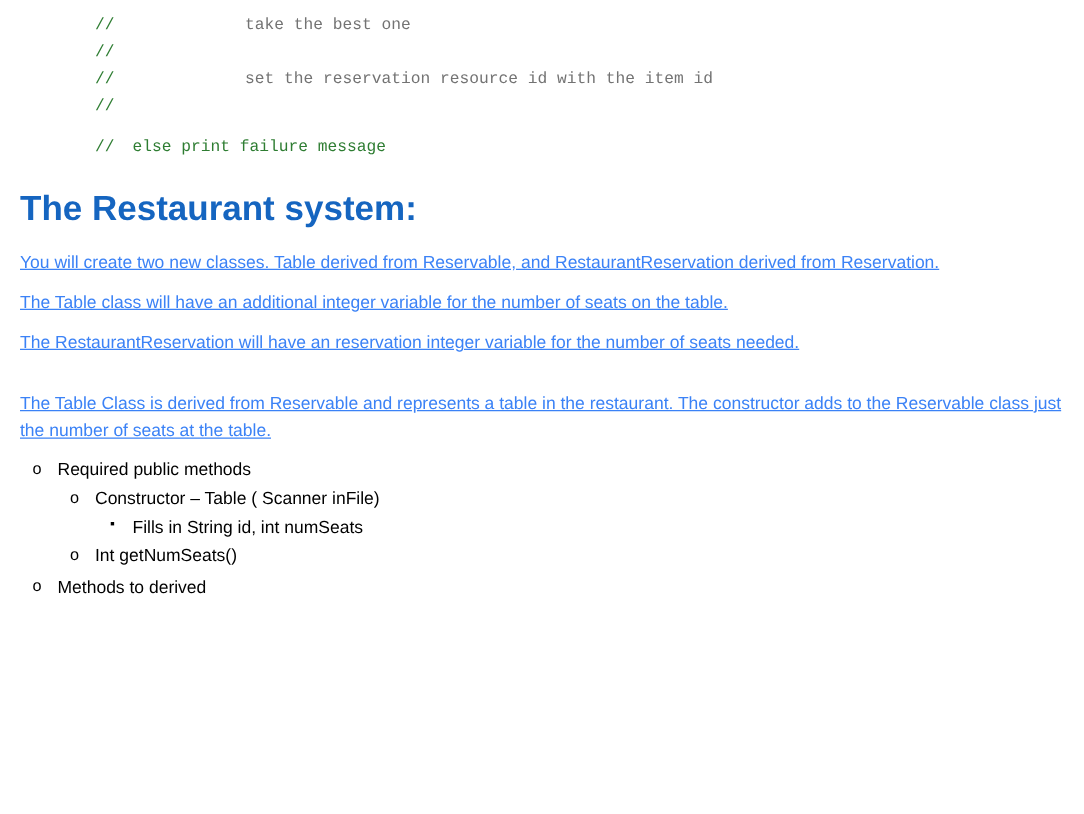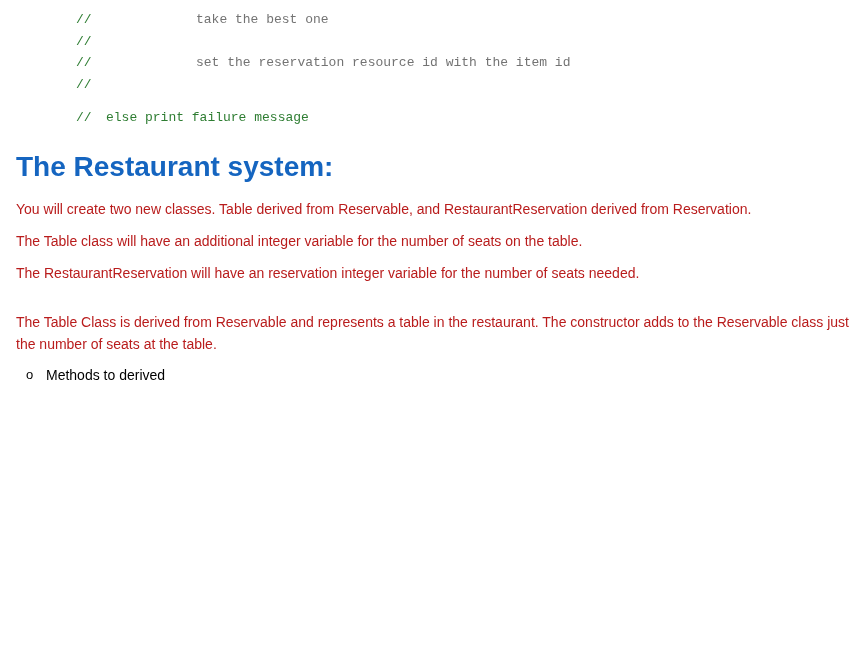--- a/index.html
+++ b/index.html
@@ -49,23 +49,24 @@
     .section-title {
       font-size: 28px;
       color: #1565c0;
       font-weight: bold;
       margin-top: 18px;
       margin-bottom: 10px;
     }
 
     .paragraph {
       font-size: 14px;
-      color: #b91c1c;
+      color: #3b82f6;
       margin-bottom: 10px;
       line-height: 1.6;
+      text-decoration: underline;
     }
 
     .spacer {
       height: 16px;
     }
 
     ul.outer-list {
       list-style: none;
       padding-left: 30px;
       margin-top: 6px;
@@ -152,15 +153,31 @@
 <p class="paragraph">You will create two new classes.  Table derived from Reservable, and RestaurantReservation derived from Reservation.</p>
 <p class="paragraph">The Table class will have an additional integer variable for the number of seats on the table.</p>
 <p class="paragraph">The RestaurantReservation will have an reservation integer variable for the number of seats needed.</p>
 
 <div class="spacer"></div>
 
 <p class="paragraph">The Table Class is derived from Reservable and represents a table in the restaurant.  The constructor adds to the Reservable class just the number of seats at the table.</p>
 
 <ul class="outer-list">
   <li>
+    <span>Required public methods</span>
+    <ul class="inner-list">
+      <li>
+        <span>Constructor – Table ( Scanner inFile)</span>
+        <ul class="bullet-list">
+          <li>
+            <span>Fills in String id, int numSeats</span>
+          </li>
+        </ul>
+      </li>
+      <li>
+        <span>Int getNumSeats()</span>
+      </li>
+    </ul>
+  </li>
+  <li>
     <span>Methods to derived</span>
   </li>
 </ul>
 
 </body></html>

